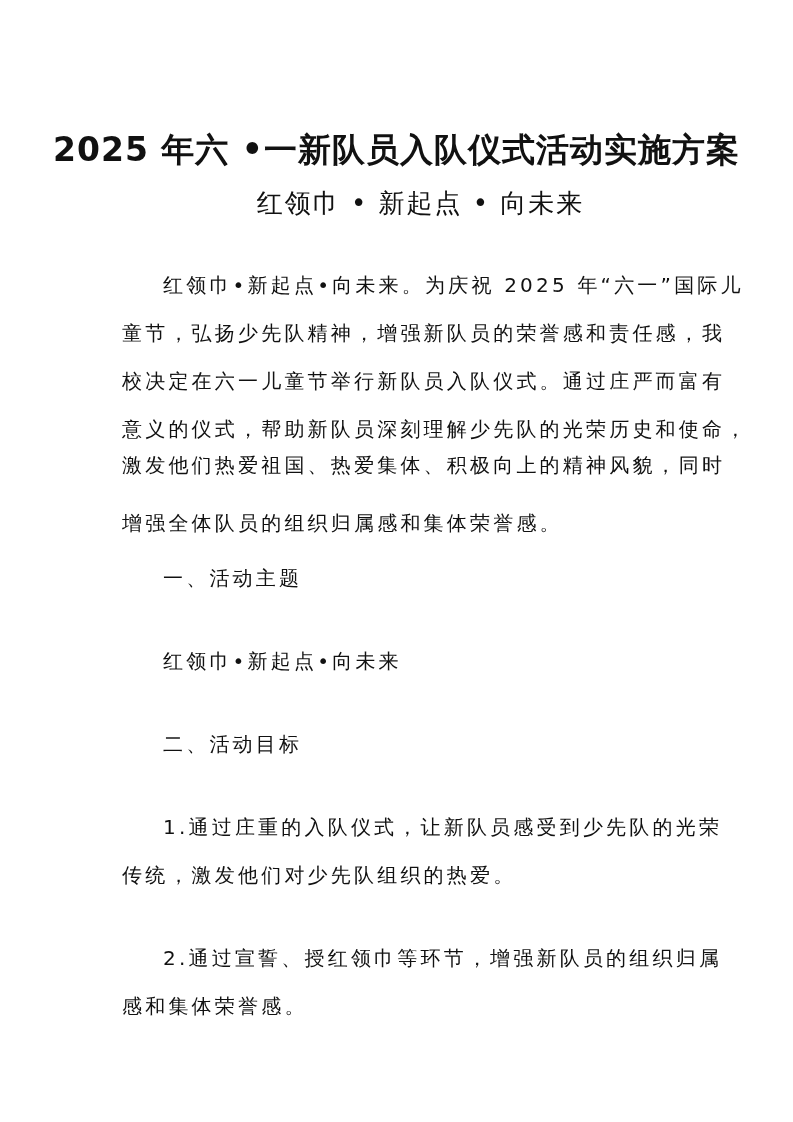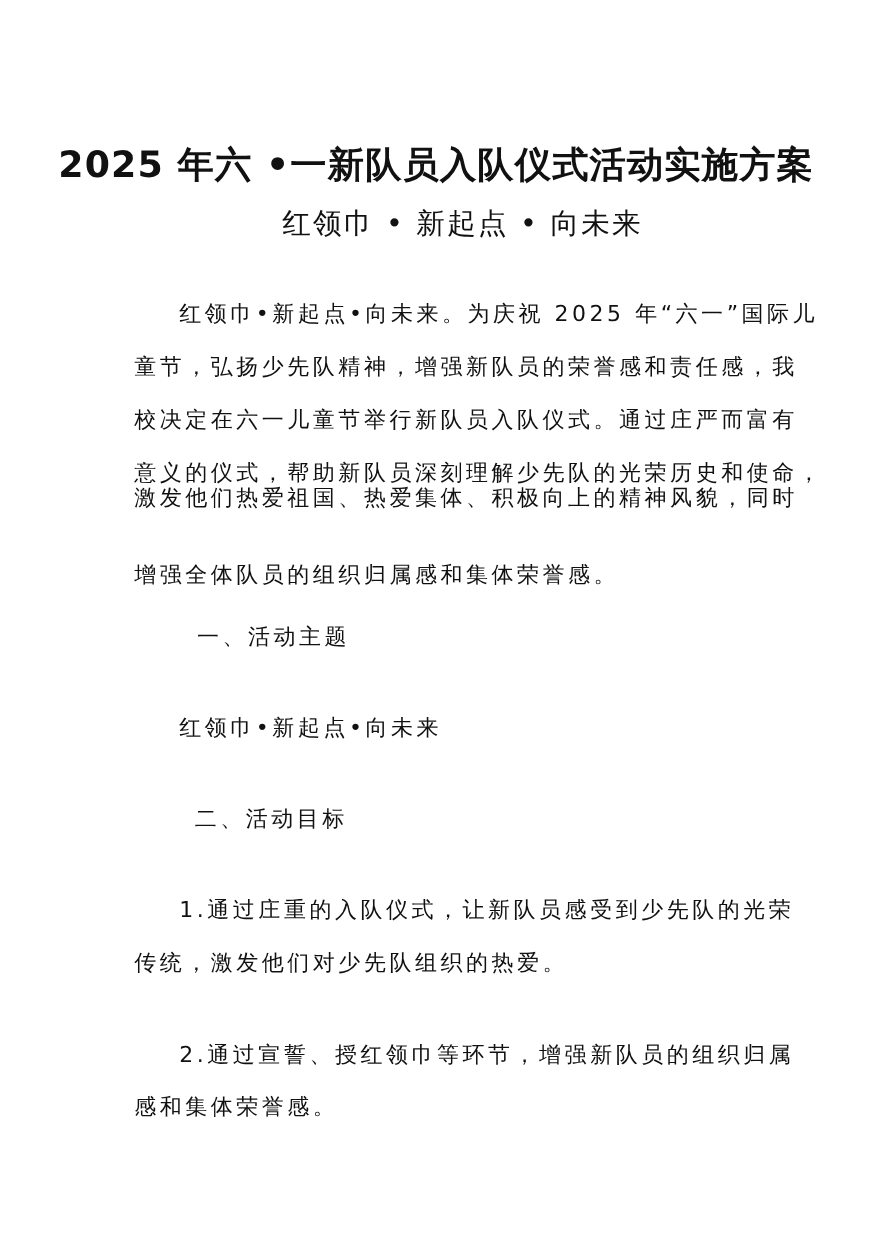--- a/index.html
+++ b/index.html
@@ -15,28 +15,28 @@
 
 <div>
   <div class="title t1">2025 年六 •一新队员入队仪式活动实施方案</div>
   <div class="title t2">红领巾 • 新起点 • 向未来</div>
 
   <div>
     <div class="line" style="left:163px; top:273px;">红领巾•新起点•向未来。为庆祝 2025 年“六一”国际儿</div>
     <div class="line" style="left:122px; top:321px;text-align:right;">童节，弘扬少先队精神，增强新队员的荣誉感和责任感，我</div>
     <div class="line" style="left:122px; top:369px;">校决定在六一儿童节举行新队员入队仪式。通过庄严而富有</div>
     <div class="line" style="left:122px; top:417px;">意义的仪式，帮助新队员深刻理解少先队的光荣历史和使命，</div>
-    <div class="line" style="left:122px; top:440px;">激发他们热爱祖国、热爱集体、积极向上的精神风貌，同时</div>
+    <div class="line" style="left:122px; top:453px;">激发他们热爱祖国、热爱集体、积极向上的精神风貌，同时</div>
     <div class="line" style="left:122px; top:513px;font-family:Liberation Mono, monospace;">增强全体队员的组织归属感和集体荣誉感。</div>
   </div>
 
-  <div class="line" style="left:163px; top:566px;margin-left:16px;">一、活动主题</div>
+  <div class="line" style="left:163px; top:566px;">一、活动主题</div>
   <div class="line" style="left:163px; top:649px;">红领巾•新起点•向未来</div>
 
-  <div class="line" style="left:177px; top:732px;">二、活动目标</div>
+  <div class="line" style="left:163px; top:732px;">二、活动目标</div>
 
   <div>
     <div class="line" style="left:163px; top:815px;">1.通过庄重的入队仪式，让新队员感受到少先队的光荣</div>
     <div class="line" style="left:122px; top:863px;">传统，激发他们对少先队组织的热爱。</div>
   </div>
 
   <div>
     <div class="line" style="left:163px; top:946px;">2.通过宣誓、授红领巾等环节，增强新队员的组织归属</div>
     <div class="line" style="left:122px; top:994px;">感和集体荣誉感。</div>
   </div>

